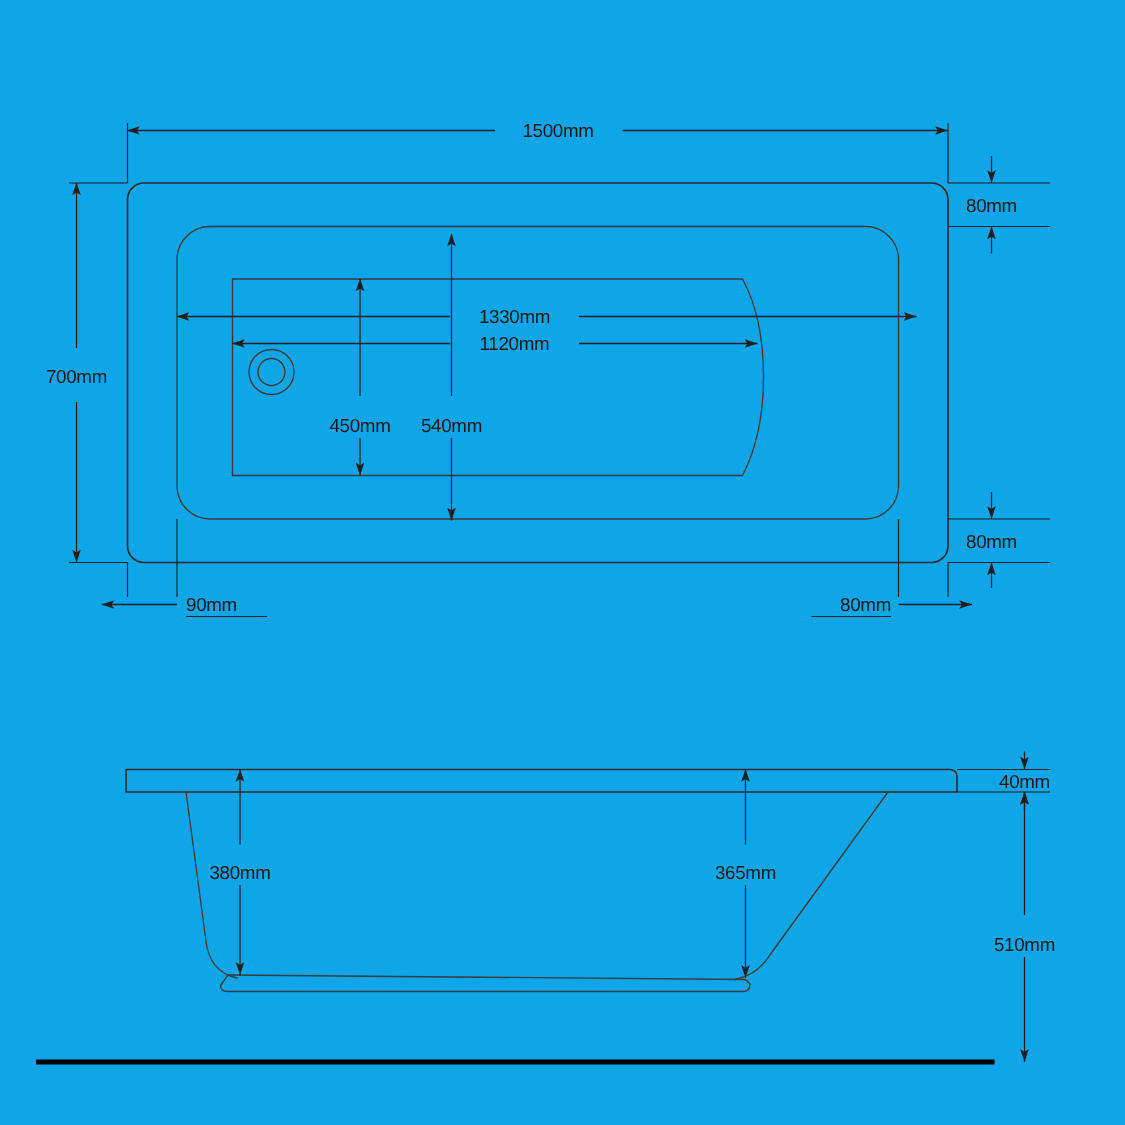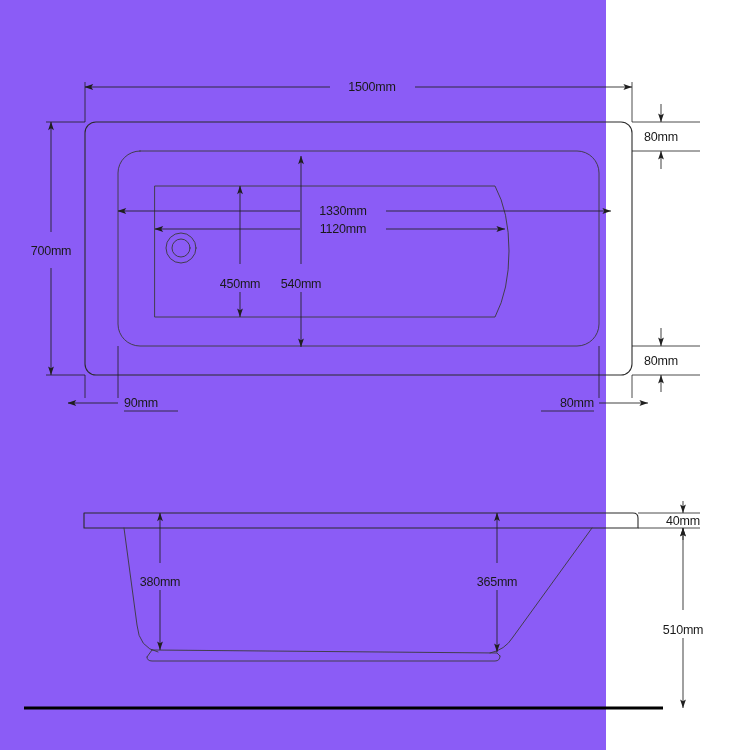--- a/index.html
+++ b/index.html
@@ -9,23 +9,23 @@
     background: #ffffff;
   }
   body {
     width: 750px;
     height: 750px;
     font-family: "Liberation Sans", sans-serif;
     overflow: hidden;
   }
   #drawing-root {
     position: relative;
-    width: 606px;
+    width: 750px;
     height: 750px;
-    background: #8b5cf6;
+    background: #0ea5e9;
   }
   svg#tech-drawing {
     display: block;
     width: 750px;
     height: 750px;
   }
   .obj-line {
     fill: none;
     stroke: #2b2b2b;
     stroke-width: 1.1;

